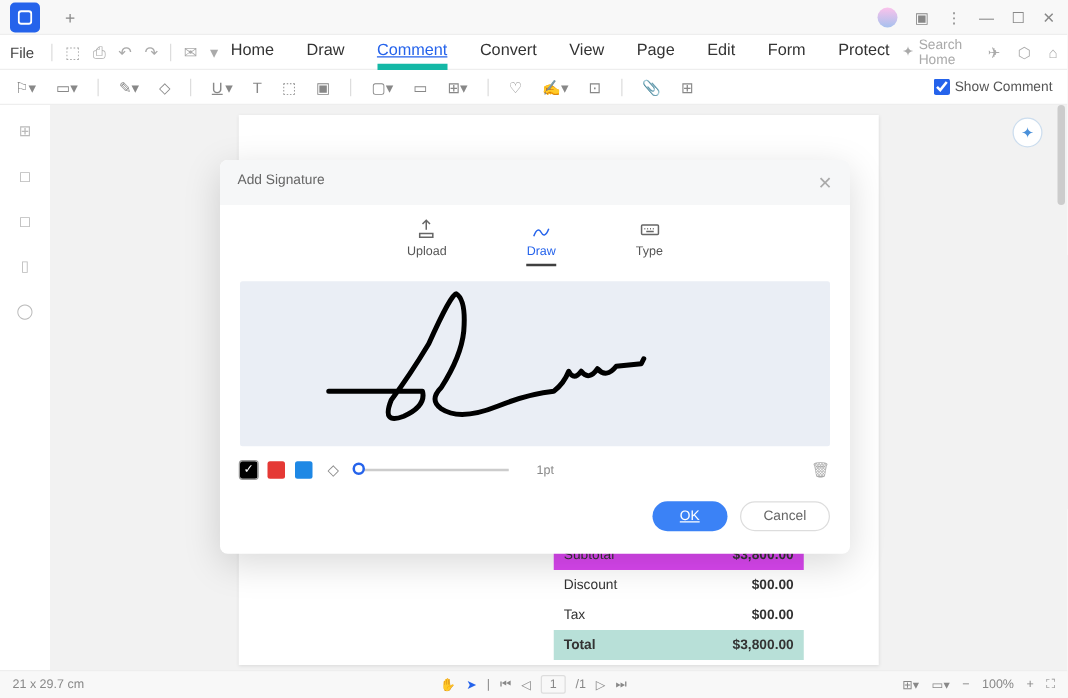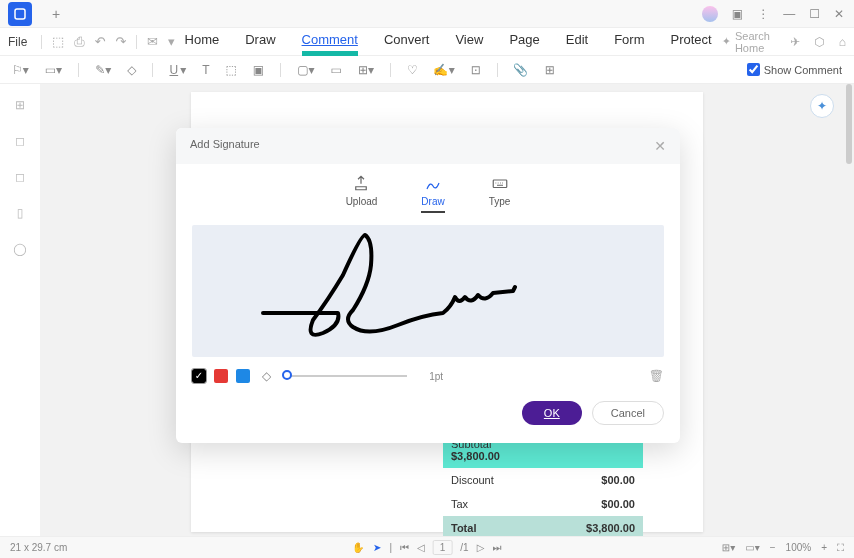--- a/index.html
+++ b/index.html
@@ -29,48 +29,48 @@
     .toolbar .divider { width: 1px; height: 14px; background: #ddd; }
     .toolbar .sc { display: flex; align-items: center; gap: 4px; margin-left: auto; font-size: 11px; color: #555; }
     .toolbar .sc input { accent-color: #2563eb; width: 13px; height: 13px; }
     
     .workspace { display: flex; height: 460px; position: relative; }
     .left-rail { width: 40px; display: flex; flex-direction: column; align-items: center; gap: 22px; padding-top: 14px; color: #bbb; }
     .canvas-area { flex: 1; background: #f2f2f2; display: flex; justify-content: center; padding-top: 8px; position: relative; }
     .page { width: 512px; height: 440px; background: #fff; box-shadow: 0 1px 3px rgba(0,0,0,0.1); position: relative; }
     .table-area { position: absolute; right: 60px; top: 340px; width: 200px; font-size: 11px; }
     .table-row { display: flex; justify-content: space-between; padding: 6px 8px; }
-    .table-row.alt { background: #5eead4; flex-direction: column; }
+    .table-row.alt { background: #d946ef; }
     .table-row.total { background: #b8e0d8; font-weight: bold; }
     .right-float { position: absolute; right: 20px; top: 10px; width: 24px; height: 24px; border-radius: 50%; border: 1px solid #cde; display: flex; align-items: center; justify-content: center; color: #4a90d9; background: #fff; }
     .scrollbar-v { position: absolute; right: 2px; top: 0; width: 6px; height: 80px; background: #ccc; border-radius: 3px; }
     
     .modal { position: absolute; left: 176px; top: 128px; width: 504px; background: #fff; border-radius: 6px; box-shadow: 0 8px 30px rgba(0,0,0,0.15); overflow: hidden; }
     .modal-header { display: flex; justify-content: space-between; padding: 10px 14px; background: #f6f7f8; font-size: 11px; color: #666; }
     .modal-close { color: #aaa; font-size: 14px; }
-    .modal-tabs { display: flex; justify-content: center; gap: 44px; padding: 10px 0 6px; }
+    .modal-tabs { display: flex; justify-content: center; gap: 64px; padding: 10px 0 6px; }
     .modal-tab { display: flex; flex-direction: column; align-items: center; gap: 4px; font-size: 10px; color: #555; padding-bottom: 4px; }
     .modal-tab.active { color: #2563eb; border-bottom: 2px solid #404040; }
     .modal-tab svg { width: 18px; height: 18px; }
     .sig-canvas { margin: 6px 16px; background: #eaeef5; height: 132px; position: relative; border-radius: 2px; }
     .sig-canvas svg { width: 100%; height: 100%; }
     .modal-controls { display: flex; align-items: center; padding: 6px 16px; gap: 8px; }
     .color-sw { width: 14px; height: 14px; border-radius: 2px; }
     .color-sw.black { background: #000; outline: 1px solid #999; }
     .color-sw.black.checked::after { content: "✓"; color: #fff; font-size: 10px; display: block; text-align: center; line-height: 14px; }
     .color-sw.red { background: #e53935; }
     .color-sw.blue { background: #1e88e5; }
     .eraser { color: #888; margin-left: 4px; }
     .slider { flex: 0 0 120px; display: flex; align-items: center; margin-left: 8px; }
     .slider-track { height: 2px; background: #ccc; flex: 1; position: relative; }
     .slider-thumb { width: 10px; height: 10px; border-radius: 50%; border: 2px solid #2563eb; background: #fff; position: absolute; left: -5px; top: -5px; }
     .pt-label { font-size: 10px; color: #888; margin-left: 14px; }
     .trash { margin-left: auto; color: #aaa; }
     .modal-footer { display: flex; justify-content: flex-end; gap: 10px; padding: 12px 16px 18px; }
-    .btn-primary { background: #4c1d95; color: #fff; border: none; border-radius: 14px; padding: 5px 22px; font-size: 11px; text-decoration: underline; }
+    .btn-primary { background: #3b82f6; color: #fff; border: none; border-radius: 14px; padding: 5px 22px; font-size: 11px; text-decoration: underline; }
     .btn-secondary { background: #fff; color: #666; border: 1px solid #ddd; border-radius: 14px; padding: 5px 18px; font-size: 11px; }
     
     .statusbar { position: absolute; bottom: 0; left: 0; right: 0; height: 22px; background: #f8f8f8; border-top: 1px solid #eee; display: flex; align-items: center; padding: 0 10px; font-size: 10px; color: #888; gap: 10px; }
     .statusbar .center { position: absolute; left: 50%; transform: translateX(-50%); display: flex; align-items: center; gap: 8px; }
     .statusbar .right { margin-left: auto; display: flex; align-items: center; gap: 10px; }
     .page-num { border: 1px solid #ddd; padding: 1px 6px; border-radius: 2px; }
   </style>
 </head>
 <body>
 

